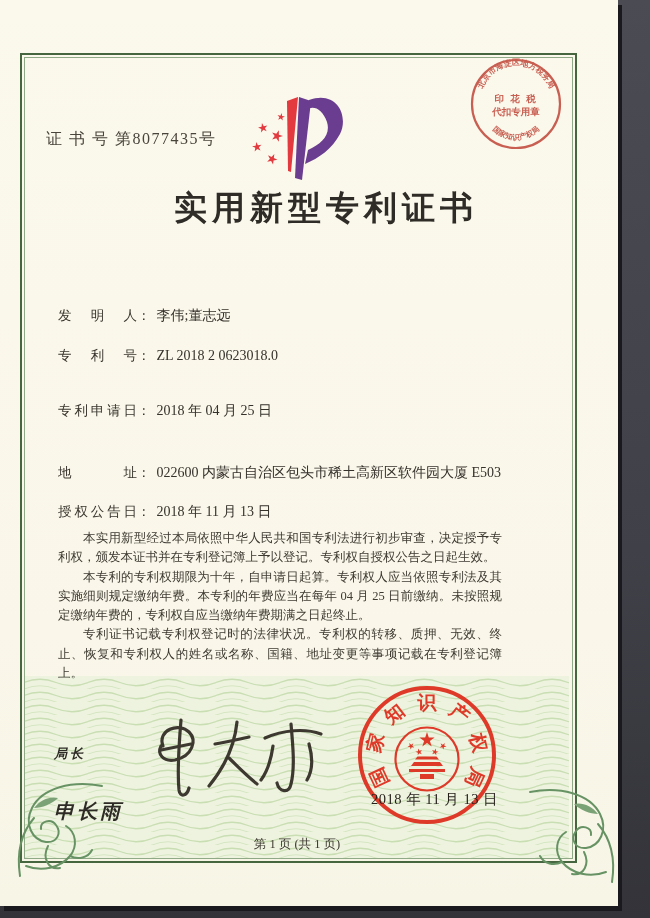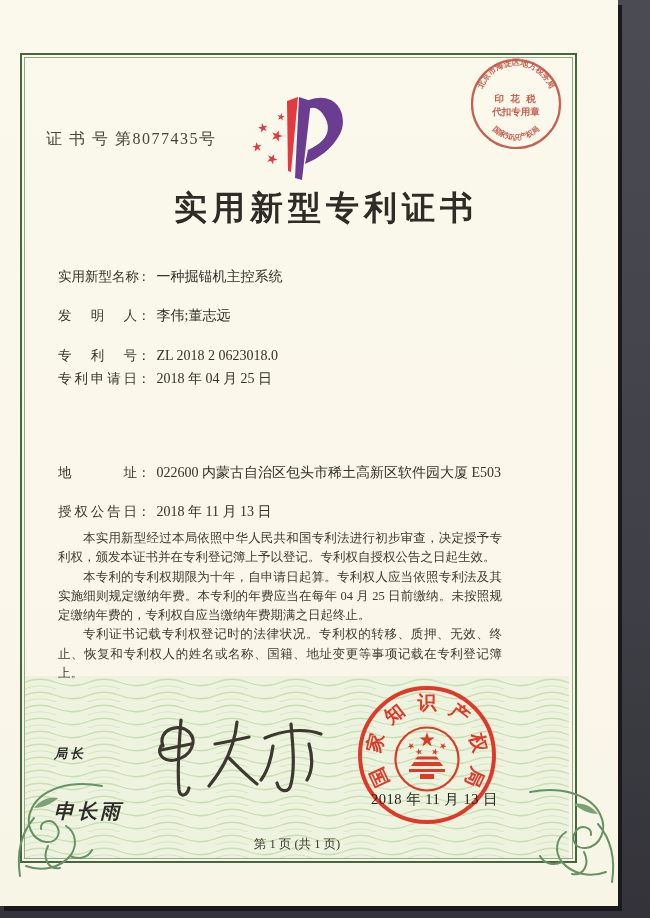--- a/index.html
+++ b/index.html
@@ -112,30 +112,27 @@
       </text>
       <text font-size="7.5" fill="#c14a3c" font-weight="bold">
         <textPath href="#tsBot" startOffset="50%" text-anchor="middle">国家知识产权局</textPath>
       </text>
       <text x="48" y="46" font-size="9.5" fill="#c14a3c" font-weight="bold" text-anchor="middle" letter-spacing="2">印 花 税</text>
       <text x="48" y="59" font-size="9.5" fill="#c14a3c" font-weight="bold" text-anchor="middle">代扣专用章</text>
     </svg>
 
     <div class="title">实用新型专利证书</div>
 
-    <div class="field" style="top:268px">
-      <span class="f-label">实用新型名称</span><span class="f-colon">：</span><span class="f-value">一种掘锚机主控系统</span>
-    </div>
     <div class="field" style="top:307px">
       <span class="f-label">发明人</span><span class="f-colon">：</span><span class="f-value">李伟;董志远</span>
     </div>
     <div class="field" style="top:347px">
       <span class="f-label">专利号</span><span class="f-colon">：</span><span class="f-value">ZL 2018 2 0623018.0</span>
     </div>
-    <div class="field" style="top:370px">
+    <div class="field" style="top:402px">
       <span class="f-label">专利申请日</span><span class="f-colon">：</span><span class="f-value">2018 年 04 月 25 日</span>
     </div>
     <div class="field" style="top:464px">
       <span class="f-label">地址</span><span class="f-colon">：</span><span class="f-value">022600 内蒙古自治区包头市稀土高新区软件园大厦 E503</span>
     </div>
     <div class="field" style="top:503px">
       <span class="f-label">授权公告日</span><span class="f-colon">：</span><span class="f-value">2018 年 11 月 13 日</span>
     </div>
 
     <div class="body-text">

